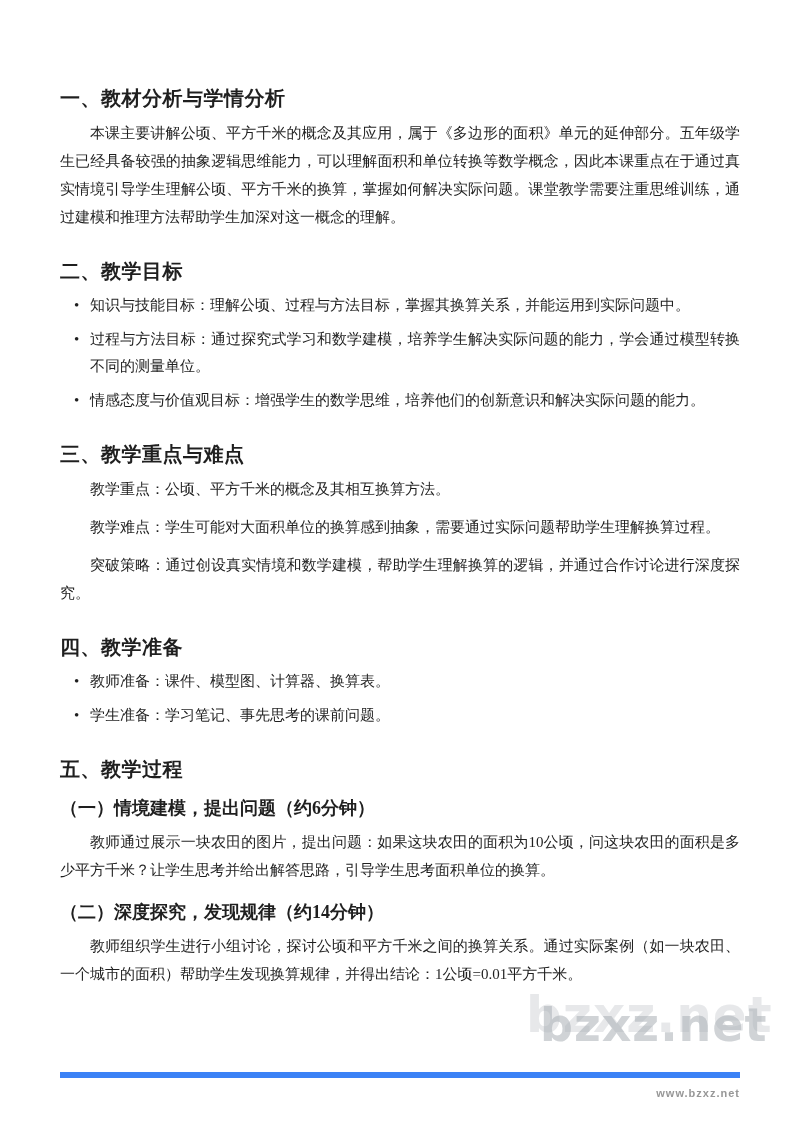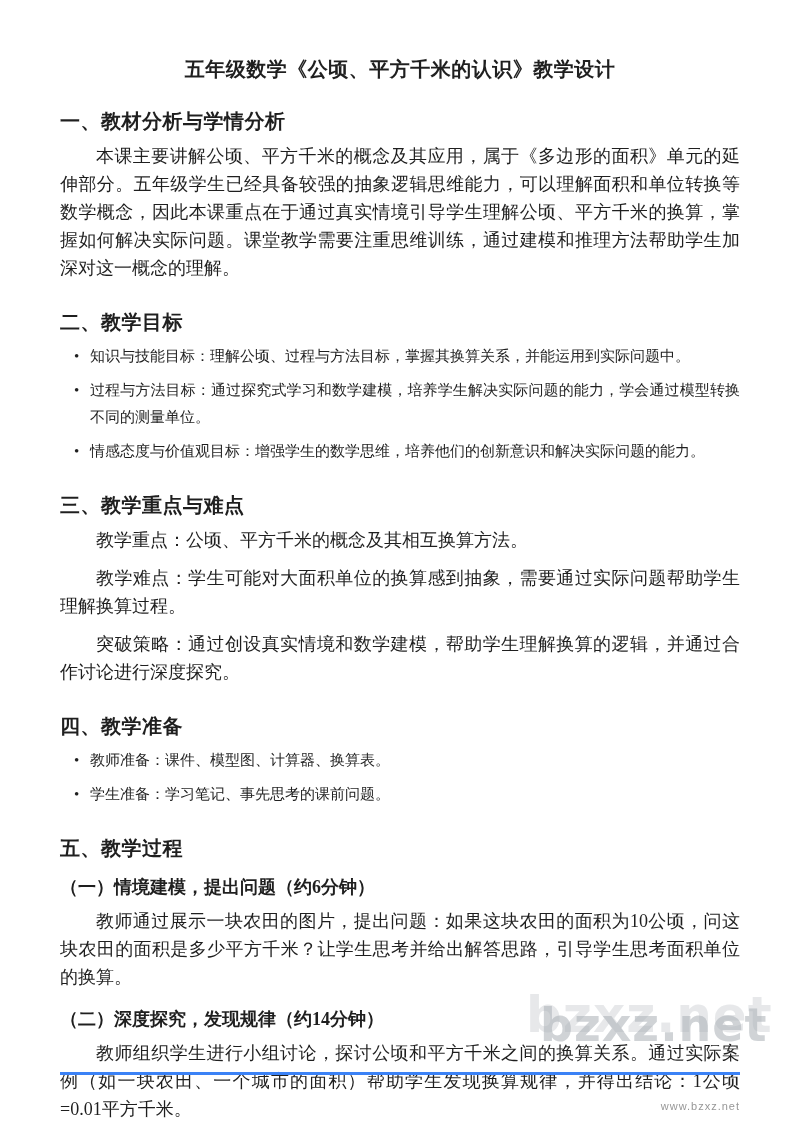--- a/index.html
+++ b/index.html
@@ -27,21 +27,21 @@
   }
   section { display: block; }
   .sec-heading {
     font-size: 20px;
     font-weight: bold;
     margin: 30px 0 10px 0;
     line-height: 21px;
     letter-spacing: 0.5px;
   }
   .body-para {
-    font-size: 18px;
+    font-size: 15px;
     line-height: 28px;
     text-align: justify;
     text-indent: 2em;
     margin: 10px 0;
   }
   .bullet-item {
     display: flex;
     font-size: 15px;
     line-height: 27px;
     margin: 7px 0;
@@ -57,23 +57,24 @@
     font-size: 18px;
     font-weight: bold;
     margin: 18px 0 4px 0;
     line-height: 20px;
   }
   .footer {
     position: absolute;
     left: 60px;
     right: 60px;
     top: 1072px;
-    border-top: 3px solid #3b82f6;
-    padding-top: 21px;
+    border-top: 6px solid #3b82f6;
+    padding-top: 5px;
     text-align: right;
+    font-weight: bold;
   }
   .footer-url {
     font-family: "Liberation Sans", "DejaVu Sans", sans-serif;
     font-size: 11px;
     color: #979797;
     letter-spacing: 1px;
     text-decoration: none;
   }
   .watermark {
     position: absolute;
@@ -90,21 +91,20 @@
     letter-spacing: 1px;
   }
   .wm.main { top: 0; left: 0; font-size: 46px; opacity: 0.55; }
   .wm.ghost { top: -12px; left: -14px; font-size: 50px; opacity: 0.28; }
 </style>
 </head>
 <body>
 
 <div class="page">
 
-  <h1 class="doc-title">五年级数学《公顷、平方千米的认识》教学设计</h1>
 
   <section>
     <h2 class="sec-heading">一、教材分析与学情分析</h2>
     <p class="body-para">本课主要讲解公顷、平方千米的概念及其应用，属于《多边形的面积》单元的延伸部分。五年级学生已经具备较强的抽象逻辑思维能力，可以理解面积和单位转换等数学概念，因此本课重点在于通过真实情境引导学生理解公顷、平方千米的换算，掌握如何解决实际问题。课堂教学需要注重思维训练，通过建模和推理方法帮助学生加深对这一概念的理解。</p>
   </section>
 
   <section>
     <h2 class="sec-heading">二、教学目标</h2>
     <div class="bullet-item">
       <span class="bullet-marker">•</span>

